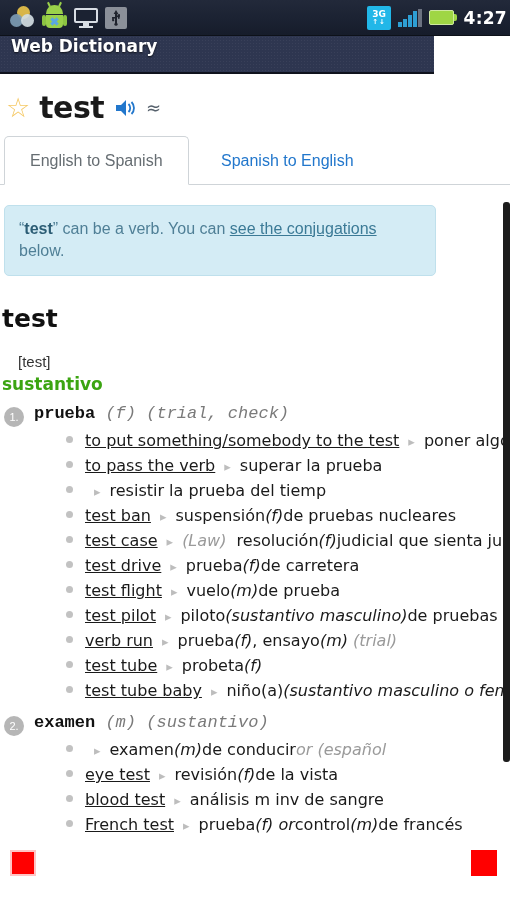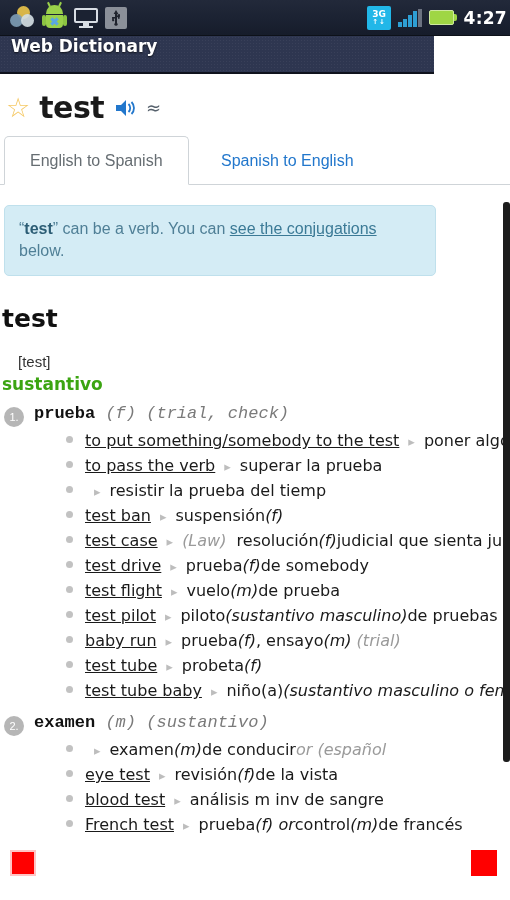--- a/index.html
+++ b/index.html
@@ -297,47 +297,48 @@
               <span class="dot"></span>
               <span class="arrow">▸</span>
               <span class="tgt">resistir la prueba del tiemp</span>
             </li>
           <li class="ex">
               <span class="dot"></span>
               <span class="src">test ban</span>
               <span class="arrow">▸</span>
               <span class="tgt">suspensión </span>
               <span class="tgt it">(f)</span>
+              <span class="tgt"> de pruebas nucleares</span>
             </li>
           <li class="ex"><span class="dot"></span><span class="src">test case</span><span class="arrow">▸</span><span class="tgt dim">(Law)</span>&nbsp;&nbsp;<span class="tgt">resolución </span><span class="tgt it">(f)</span><span class="tgt"> judicial que sienta jur</span></li>
           <li class="ex">
               <span class="dot"></span>
               <span class="src">test drive</span>
               <span class="arrow">▸</span>
               <span class="tgt">prueba </span>
               <span class="tgt it">(f)</span>
-              <span class="tgt"> de somebody</span>
+              <span class="tgt"> de carretera</span>
             </li>
           <li class="ex">
               <span class="dot"></span>
               <span class="src">test flight</span>
               <span class="arrow">▸</span>
               <span class="tgt">vuelo </span>
               <span class="tgt it">(m)</span>
               <span class="tgt"> de prueba</span>
             </li>
           <li class="ex">
               <span class="dot"></span>
               <span class="src">test pilot</span>
               <span class="arrow">▸</span>
               <span class="tgt">piloto </span>
               <span class="tgt it">(sustantivo masculino)</span>
               <span class="tgt"> de pruebas</span>
             </li>
-          <li class="ex"><span class="dot"></span><span class="src">baby run</span><span class="arrow">▸</span><span class="tgt">prueba </span><span class="tgt it">(f)</span><span class="tgt">, ensayo </span><span class="tgt it">(m)</span>&nbsp;<span class="tgt dim">(trial)</span></li>
+          <li class="ex"><span class="dot"></span><span class="src">verb run</span><span class="arrow">▸</span><span class="tgt">prueba </span><span class="tgt it">(f)</span><span class="tgt">, ensayo </span><span class="tgt it">(m)</span>&nbsp;<span class="tgt dim">(trial)</span></li>
           <li class="ex">
               <span class="dot"></span>
               <span class="src">test tube</span>
               <span class="arrow">▸</span>
               <span class="tgt">probeta </span>
               <span class="tgt it">(f)</span>
             </li>
           <li class="ex">
               <span class="dot"></span>
               <span class="src">test tube baby</span>

